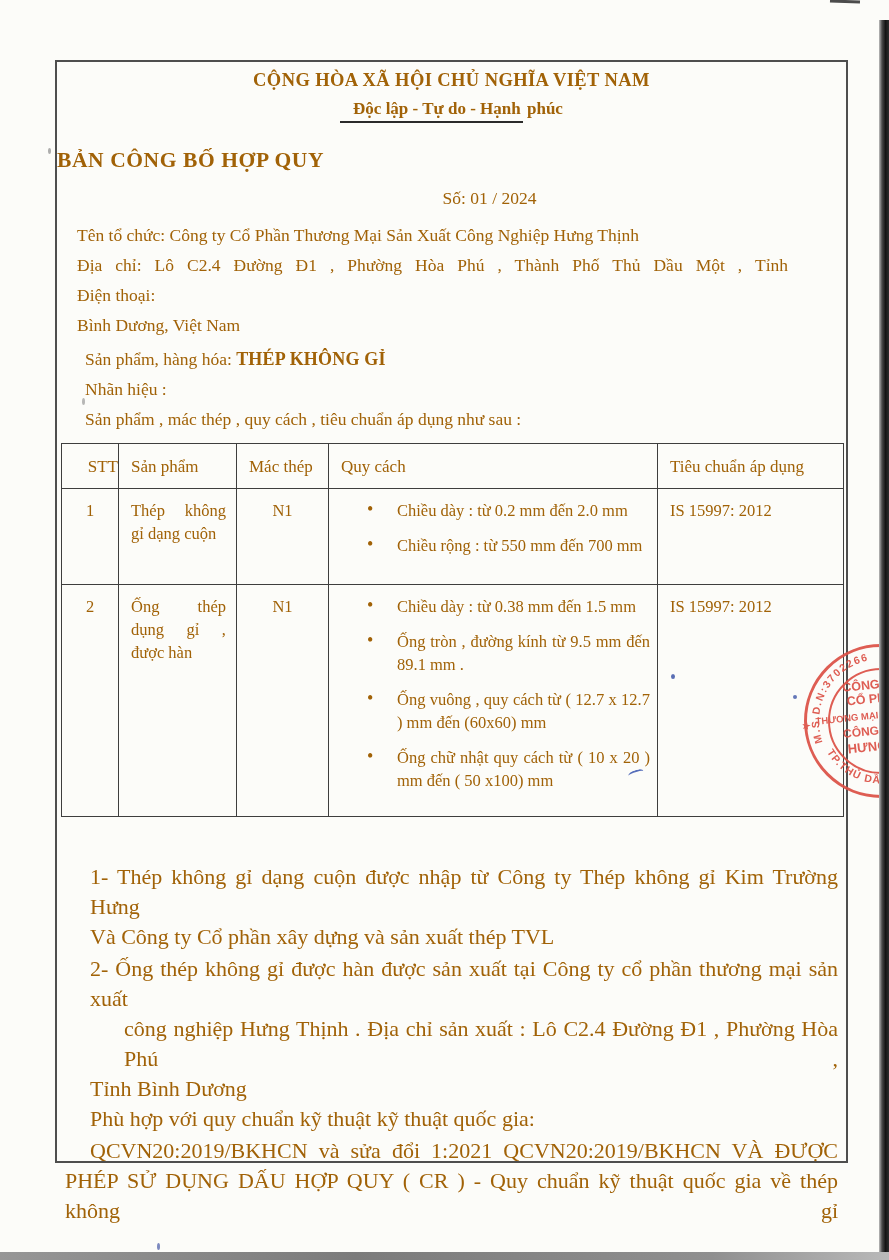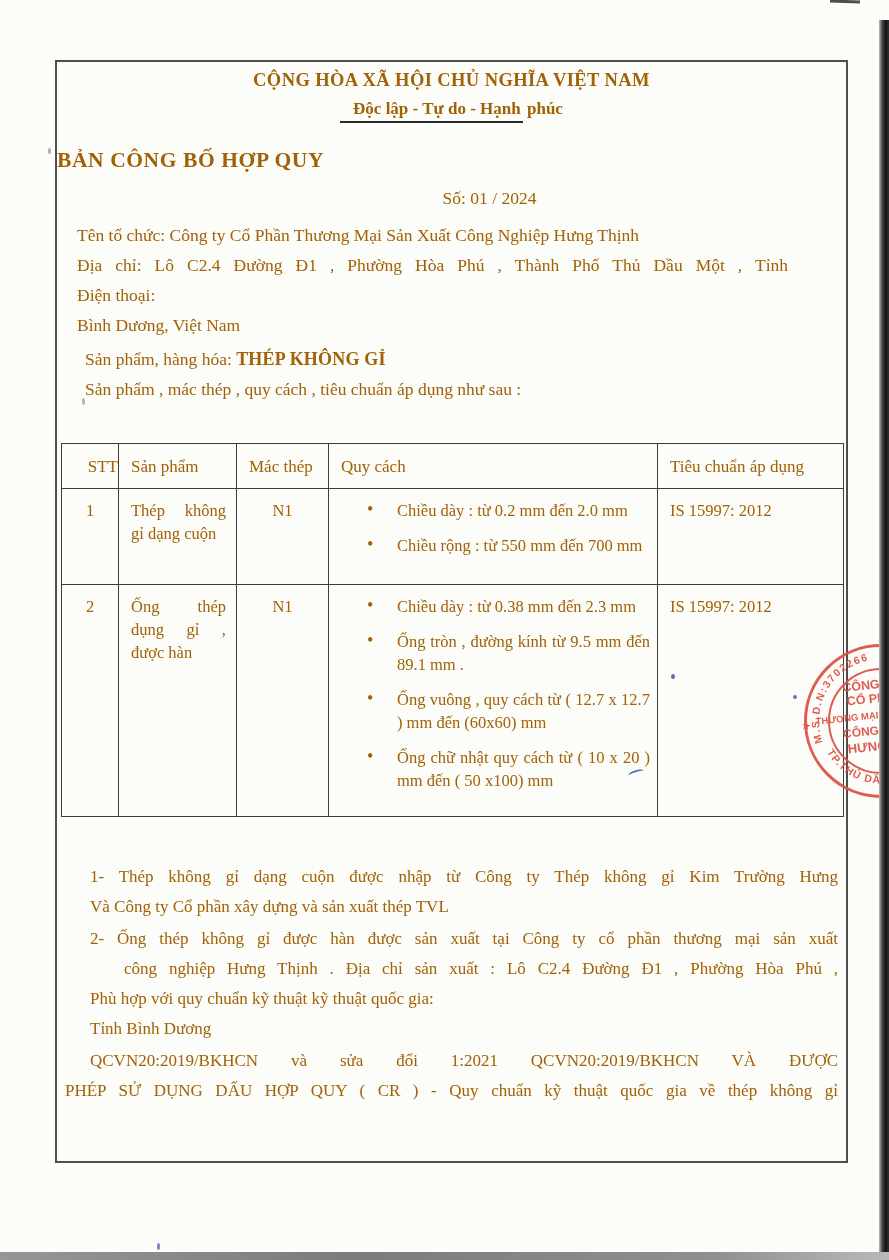--- a/index.html
+++ b/index.html
@@ -40,21 +40,21 @@
   .th-left{padding-left:12px !important;}
   .cell-stt{text-align:center; padding-top:10px !important;}
   .cell-sp{padding:10px 10px 0 12px !important; text-align:justify;}
   .cell-mt{text-align:center; padding-top:10px !important;}
   .cell-qc{padding:10px 7px 0 0 !important;}
   .cell-tc{padding:10px 8px 0 12px !important;}
   .qc-item{position:relative; padding-left:68px; text-align:justify;}
   .qc-item::before{content:"•"; position:absolute; left:38px; top:-1px; font-size:18px;}
   .qc-item + .qc-item{margin-top:12px;}
 
-  .notes{position:absolute; left:8px; top:793px; width:773px; font-size:17px; line-height:30px;}
+  .notes{position:absolute; left:8px; top:793px; width:773px; font-size:22px; line-height:30px;}
   .note-line{padding-left:25px;}
   .note-cont{padding-left:59px;}
   .note-flush{padding-left:0;}
   .nt1{margin-top:7px;} .nt2{margin-top:2px;} .nt3{margin-top:2px;}
 
   .stamp{position:absolute; left:796px; top:636px; width:170px; height:170px; z-index:4; opacity:.93;}
   .stamp text{font-family:"Liberation Sans","DejaVu Sans",sans-serif; font-weight:bold;}
 
   .edge-right{position:absolute; right:0; top:20px; width:10px; height:1233px; z-index:6;
     background:linear-gradient(to right,#bdbdbd 0%,#4a4a4a 30%,#141414 65%,#2e2e2e 100%);}
@@ -85,20 +85,21 @@
     <div class="doc-title">BẢN CÔNG BỐ HỢP QUY</div>
 
     <div class="doc-number">Số: 01 / 2024</div>
 
     <div class="info">
       <div>Tên tổ chức: Công ty Cổ Phần Thương Mại Sản Xuất Công Nghiệp Hưng Thịnh</div>
       <div class="jl">Địa chỉ: Lô C2.4 Đường Đ1 , Phường Hòa Phú , Thành Phố Thủ Dầu Một , Tỉnh</div>
       <div>Điện thoại:</div>
       <div>Bình Dương, Việt Nam</div>
       <div class="indent8 gap-top product-line"><span>Sản phẩm, hàng hóa: </span><b>THÉP KHÔNG GỈ</b></div>
+      <div class="indent8">Nhãn hiệu :</div>
       <div class="indent8">Sản phẩm , mác thép , quy cách , tiêu chuẩn áp dụng như sau :</div>
     </div>
 
     <table class="spec">
       <colgroup>
         <col class="c-stt">
           <col class="c-sp">
           <col class="c-mt">
           <col class="c-qc">
           <col class="c-tc">
@@ -119,37 +120,37 @@
           <div class="qc-item">Chiều dày : từ 0.2 mm đến 2.0 mm</div>
           <div class="qc-item">Chiều rộng : từ 550 mm đến 700 mm</div>
         </td>
         <td class="cell-tc">IS 15997: 2012</td>
       </tr>
       <tr class="r-2">
         <td class="cell-stt">2</td>
         <td class="cell-sp">Ống thép dụng gỉ , được hàn</td>
         <td class="cell-mt">N1</td>
         <td class="cell-qc">
-          <div class="qc-item">Chiều dày : từ 0.38 mm đến 2.3 mm</div>
+          <div class="qc-item">Chiều dày : từ 0.38 mm đến 1.5 mm</div>
           <div class="qc-item">Ống tròn , đường kính từ 9.5 mm đến 89.1 mm .</div>
           <div class="qc-item">Ống vuông , quy cách từ ( 12.7 x 12.7 ) mm đến (60x60) mm</div>
           <div class="qc-item">Ống chữ nhật quy cách từ ( 10 x 20 ) mm đến ( 50 x100) mm</div>
         </td>
         <td class="cell-tc">IS 15997: 2012</td>
       </tr>
     </tbody>
       </table>
 
     <div class="notes">
       <div class="note-line jl nt1">1-  Thép không gỉ dạng cuộn được nhập từ Công ty Thép không gỉ Kim Trường Hưng</div>
       <div class="note-line">Và Công ty Cổ phần xây dựng và sản xuất thép TVL</div>
       <div class="note-line jl nt2">2-  Ống thép không gỉ được hàn được sản xuất tại Công ty cổ phần thương mại sản xuất</div>
       <div class="note-cont jl">công nghiệp Hưng Thịnh . Địa chỉ sản xuất : Lô C2.4 Đường Đ1 , Phường Hòa Phú ,</div>
+      <div class="note-line">Tỉnh Bình Dương</div>
       <div class="note-line">Phù hợp với quy chuẩn kỹ thuật kỹ thuật quốc gia:</div>
-      <div class="note-line">Tỉnh Bình Dương</div>
       <div class="note-line jl nt3">QCVN20:2019/BKHCN và sửa đổi 1:2021 QCVN20:2019/BKHCN VÀ ĐƯỢC</div>
       <div class="note-flush jl">PHÉP SỬ DỤNG DẤU HỢP QUY ( CR ) -  Quy chuẩn kỹ thuật quốc gia về thép không gỉ</div>
     </div>
 
   </div>
 
   <svg class="stamp" viewBox="0 0 170 170">
     <g stroke="#dc5247" fill="none">
       <circle cx="85" cy="85" r="75.5" stroke-width="3"></circle>
       <circle cx="85" cy="85" r="52" stroke-width="2"></circle>

